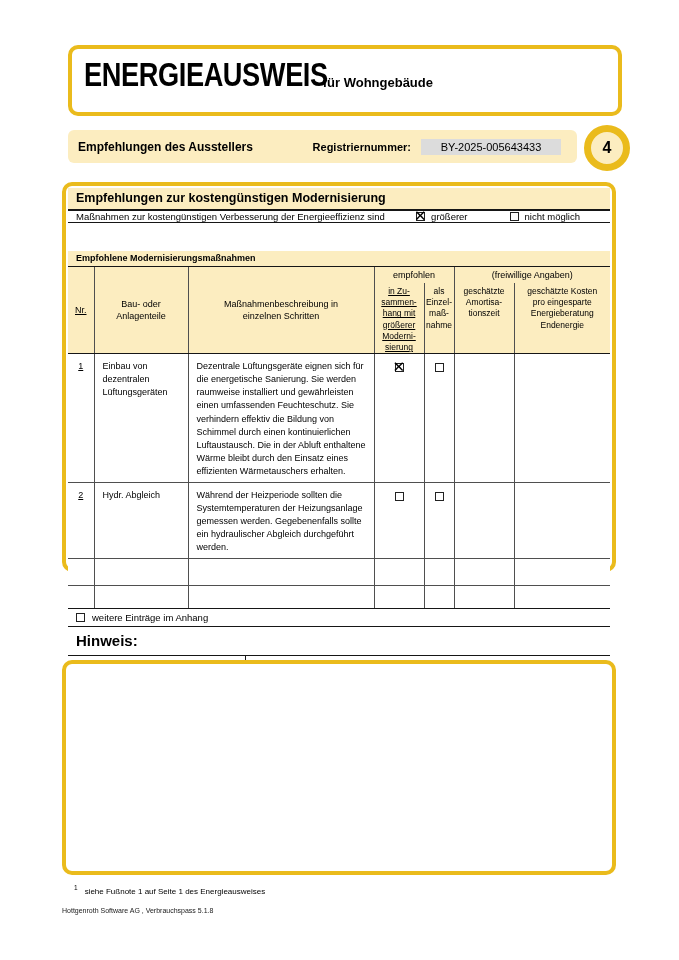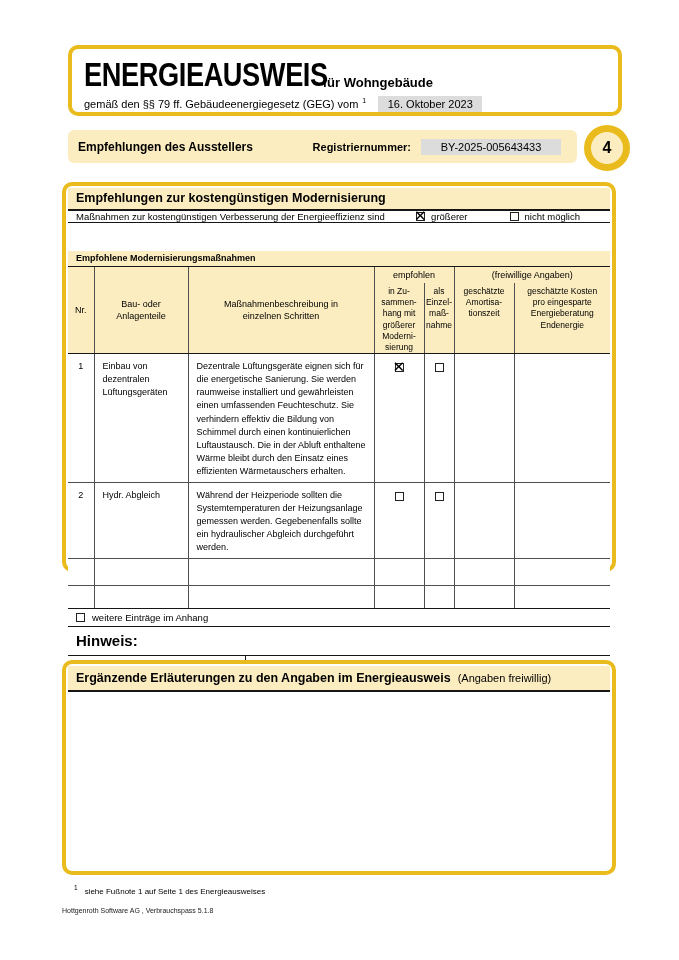--- a/index.html
+++ b/index.html
@@ -49,21 +49,21 @@
   .subheader-row { background: #FCEDC0; font-size: 9px; font-weight: bold; padding: 2px 8px 3px 8px; border-bottom: 1.5px solid #161616; margin-top: 28px; }
 
   table.rec-table { border-collapse: collapse; width: 100%; table-layout: fixed; }
   .rec-table th, .rec-table td { border: 1px solid #4f4f4f; font-weight: normal; }
   .rec-table th { background: #FCEDC0; font-size: 8.5px; text-align: center; }
   .rec-table .group-th { border-bottom: none; height: 16px; font-size: 9px; vertical-align: middle; }
   .rec-table .sub-th { border-top: none; height: 68px; vertical-align: top; padding-top: 3px; white-space: pre-line; line-height: 1.32; }
   .rec-table .span-th { vertical-align: middle; white-space: pre-line; line-height: 1.35; font-size: 9px; }
   .rec-table thead th { border-bottom: 1.5px solid #161616; }
   .rec-table thead .group-th { border-bottom: none; }
-  .rec-table th:first-child, .rec-table td:first-child { border-left: none; }
+  .rec-table th:first-child, .rec-table td:first-child { border-left: none; text-decoration: underline; }
   .rec-table th:last-child, .rec-table td:last-child { border-right: none; }
   .rec-table thead tr:first-child th { border-top: none; }
   .rec-table tbody tr:last-child td { border-bottom: none; }
   .rec-table td { background: #fff; vertical-align: top; font-size: 9px; }
   .td-nr { text-align: center; padding-top: 7px; }
   .td-text { padding: 6px 7px 4px 8px; line-height: 1.45; }
   .td-check { text-align: center; padding-top: 8px; }
 
   
   .cb { position: relative; display: inline-block; width: 9px; height: 9px; border: 1px solid #222; background: #fff; vertical-align: middle; }
@@ -92,25 +92,20 @@
   .footnote sup { font-size: 6.5px; margin-right: 7px; }
   .software-credit { position: absolute; left: 62px; top: 907px; font-size: 7px; color: #1a1a1a; }
 </style>
 </head>
 <body>
 
 <div class="gold-box header-box">
   <div class="title-line">
     <span class="big-title">ENERGIEAUSWEIS</span>
     <span class="title-suffix">für Wohngebäude</span>
-  </div>
-  <div class="law-line">
-    <span>gemäß den §§ 79 ff. Gebäudeenergiegesetz (GEG) vom</span>
-    <span class="law-sup">1</span>
-    <span class="date-box">16. Oktober 2023</span>
   </div>
 </div>
 
 <div class="meta-bar">
   <span class="meta-section-label">Empfehlungen des Ausstellers</span>
   <span class="meta-registry-label">Registriernummer:</span>
   <span class="registry-box">BY-2025-005643433</span>
 </div>
 <div class="page-circle">
   <span>4</span>
@@ -224,23 +219,19 @@
 
   <div class="genauere-row">
     <div class="genauere-left">Genauere Angaben zu den Empfehlungen
 sind erhältlich bei/unter:</div>
     <div class="genauere-right">Energieberatung, Gerhard Kolb
 Leopoldstr. 61, 90439 Nürnberg</div>
   </div>
 </div>
 
 <div class="gold-box box2">
-  <div class="box2-title">
-    <span class="box2-title-main">Ergänzende Erläuterungen zu den Angaben im Energieausweis</span>
-    <span class="box2-title-suffix">(Angaben freiwillig)</span>
-  </div>
   <div class="box2-empty"></div>
 </div>
 
 <div class="footnote">
   <sup>1</sup><span>siehe Fußnote 1 auf Seite 1 des Energieausweises</span>
 </div>
 <div class="software-credit">Hottgenroth Software AG , Verbrauchspass 5.1.8</div>
 
 </body></html>

